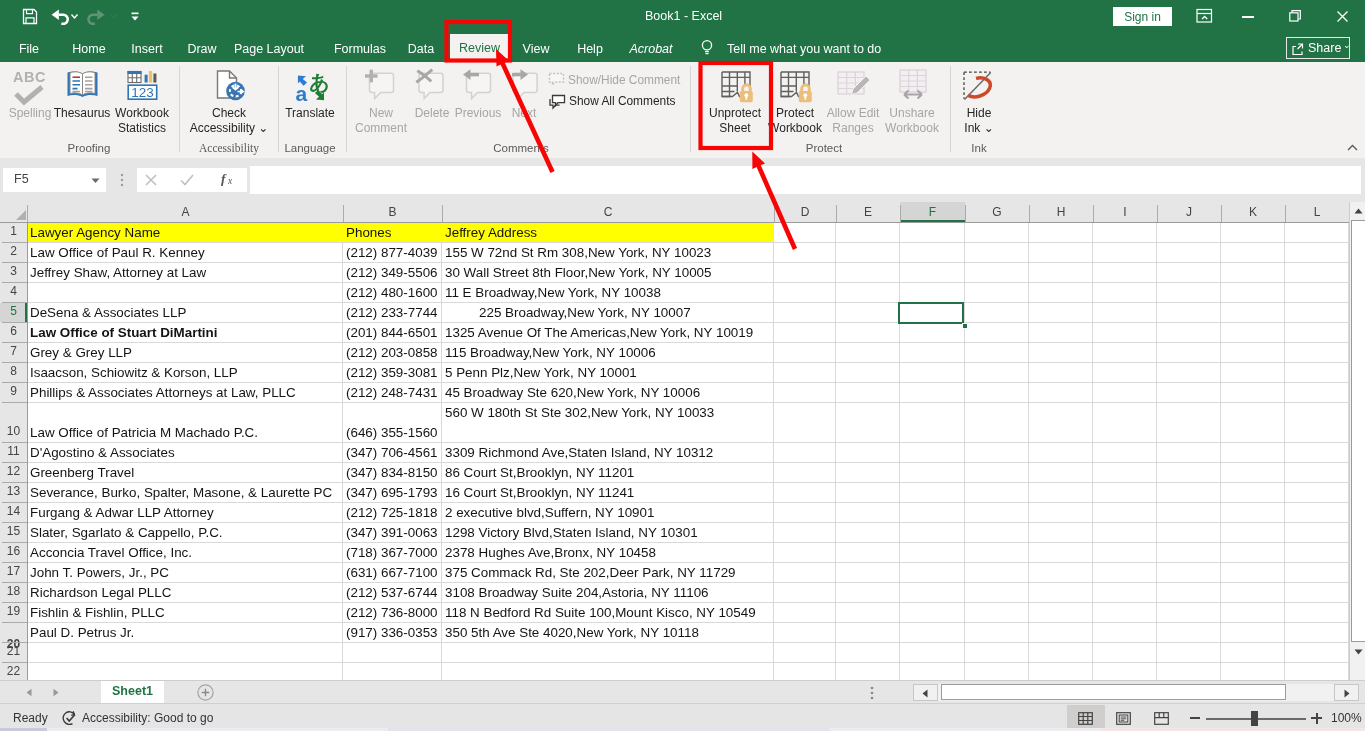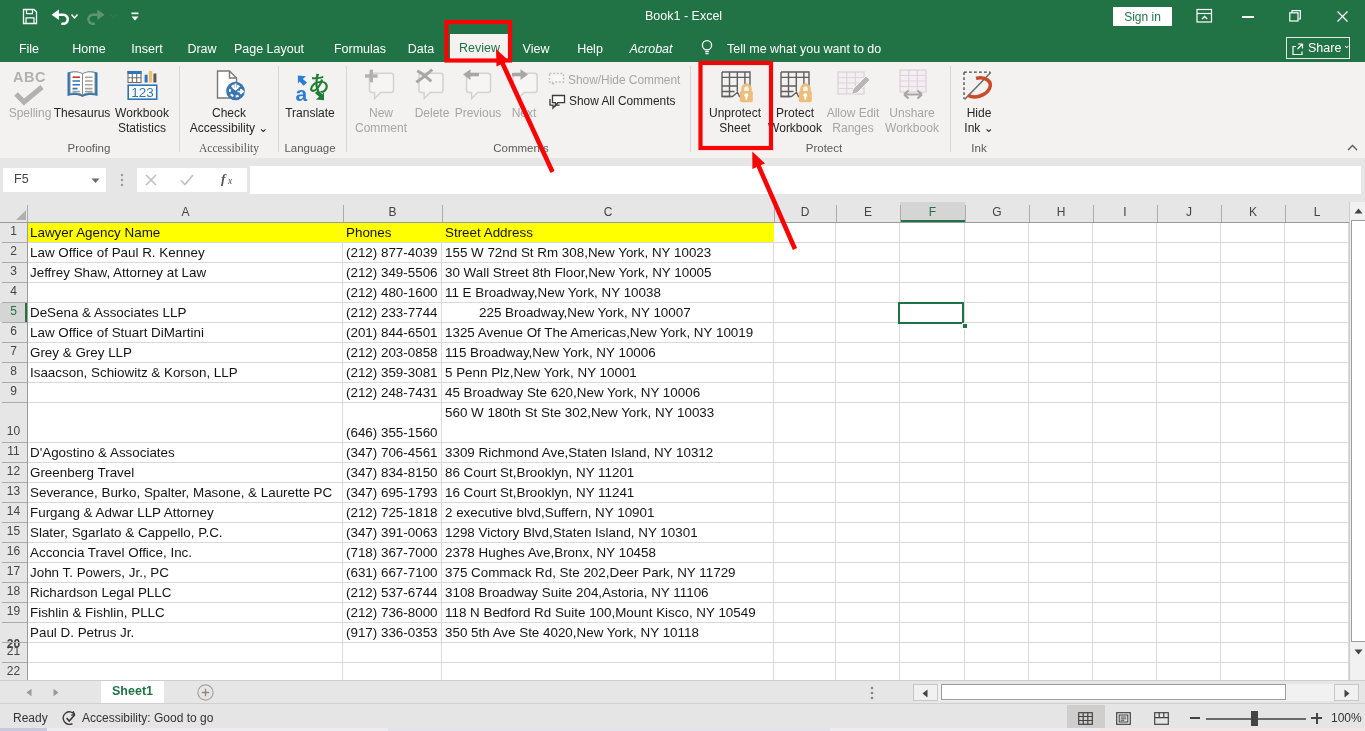--- a/index.html
+++ b/index.html
@@ -400,43 +400,45 @@
 <div class="hline" style="top:340px;"></div>
 <div class="hline" style="top:360px;"></div>
 <div class="hline" style="top:380px;"></div>
 <div class="hline" style="top:400px;"></div>
 <div class="hline" style="top:420px;"></div>
 <div class="hline" style="top:440px;"></div>
 <div class="hline" style="top:460px;"></div>
 <div class="yellow"></div>
 <div class="cell" style="left:30px;top:21px;width:300px;">Lawyer Agency Name</div>
 <div class="cell" style="left:346px;top:21px;width:90px;">Phones</div>
-<div class="cell" style="left:445px;top:21px;width:320px;">Street Address</div>
+<div class="cell" style="left:445px;top:21px;width:320px;">Jeffrey Address</div>
 <div class="cell" style="left:30px;top:41px;width:306px;">Law Office of Paul R. Kenney</div>
 <div class="cell" style="left:346px;top:41px;width:92px;">(212) 877-4039</div>
 <div class="cell" style="left:445px;top:41px;width:325px;">155 W 72nd St Rm 308,New York, NY 10023</div>
 <div class="cell" style="left:30px;top:61px;width:306px;">Jeffrey Shaw, Attorney at Law</div>
 <div class="cell" style="left:346px;top:61px;width:92px;">(212) 349-5506</div>
 <div class="cell" style="left:445px;top:61px;width:325px;">30 Wall Street 8th Floor,New York, NY 10005</div>
 <div class="cell" style="left:346px;top:81px;width:92px;">(212) 480-1600</div>
 <div class="cell" style="left:445px;top:81px;width:325px;">11 E Broadway,New York, NY 10038</div>
 <div class="cell" style="left:30px;top:101px;width:306px;">DeSena &amp; Associates LLP</div>
 <div class="cell" style="left:346px;top:101px;width:92px;">(212) 233-7744</div>
 <div class="cell" style="left:445px;top:101px;width:325px;margin-left:34px;">225 Broadway,New York, NY 10007</div>
-<div class="cell" style="left:30px;top:121px;width:306px;">Law Office of Stuart DiMartini</div>
+<div class="cell" style="left:30px;top:121px;width:306px;font-weight:bold;">Law Office of Stuart DiMartini</div>
 <div class="cell" style="left:346px;top:121px;width:92px;">(201) 844-6501</div>
 <div class="cell" style="left:445px;top:121px;width:325px;">1325 Avenue Of The Americas,New York, NY 10019</div>
 <div class="cell" style="left:30px;top:141px;width:306px;">Grey &amp; Grey LLP</div>
 <div class="cell" style="left:346px;top:141px;width:92px;">(212) 203-0858</div>
 <div class="cell" style="left:445px;top:141px;width:325px;">115 Broadway,New York, NY 10006</div>
 <div class="cell" style="left:30px;top:161px;width:306px;">Isaacson, Schiowitz &amp; Korson, LLP</div>
 <div class="cell" style="left:346px;top:161px;width:92px;">(212) 359-3081</div>
 <div class="cell" style="left:445px;top:161px;width:325px;">5 Penn Plz,New York, NY 10001</div>
+<div class="cell" style="left:30px;top:181px;width:306px;">Phillips &amp; Associates Attorneys at Law, PLLC</div>
 <div class="cell" style="left:346px;top:181px;width:92px;">(212) 248-7431</div>
 <div class="cell" style="left:445px;top:181px;width:325px;">45 Broadway Ste 620,New York, NY 10006</div>
+<div class="cell" style="left:30px;top:221px;width:306px;">Law Office of Patricia M Machado P.C.</div>
 <div class="cell" style="left:346px;top:221px;width:92px;">(646) 355-1560</div>
 <div class="cell" style="left:445px;top:201px;width:325px;">560 W 180th St Ste 302,New York, NY 10033</div>
 <div class="cell" style="left:30px;top:241px;width:306px;">D'Agostino &amp; Associates</div>
 <div class="cell" style="left:346px;top:241px;width:92px;">(347) 706-4561</div>
 <div class="cell" style="left:445px;top:241px;width:325px;">3309 Richmond Ave,Staten Island, NY 10312</div>
 <div class="cell" style="left:30px;top:261px;width:306px;">Greenberg Travel</div>
 <div class="cell" style="left:346px;top:261px;width:92px;">(347) 834-8150</div>
 <div class="cell" style="left:445px;top:261px;width:325px;">86 Court St,Brooklyn, NY 11201</div>
 <div class="cell" style="left:30px;top:281px;width:306px;">Severance, Burko, Spalter, Masone, &amp; Laurette PC</div>
 <div class="cell" style="left:346px;top:281px;width:92px;">(347) 695-1793</div>

